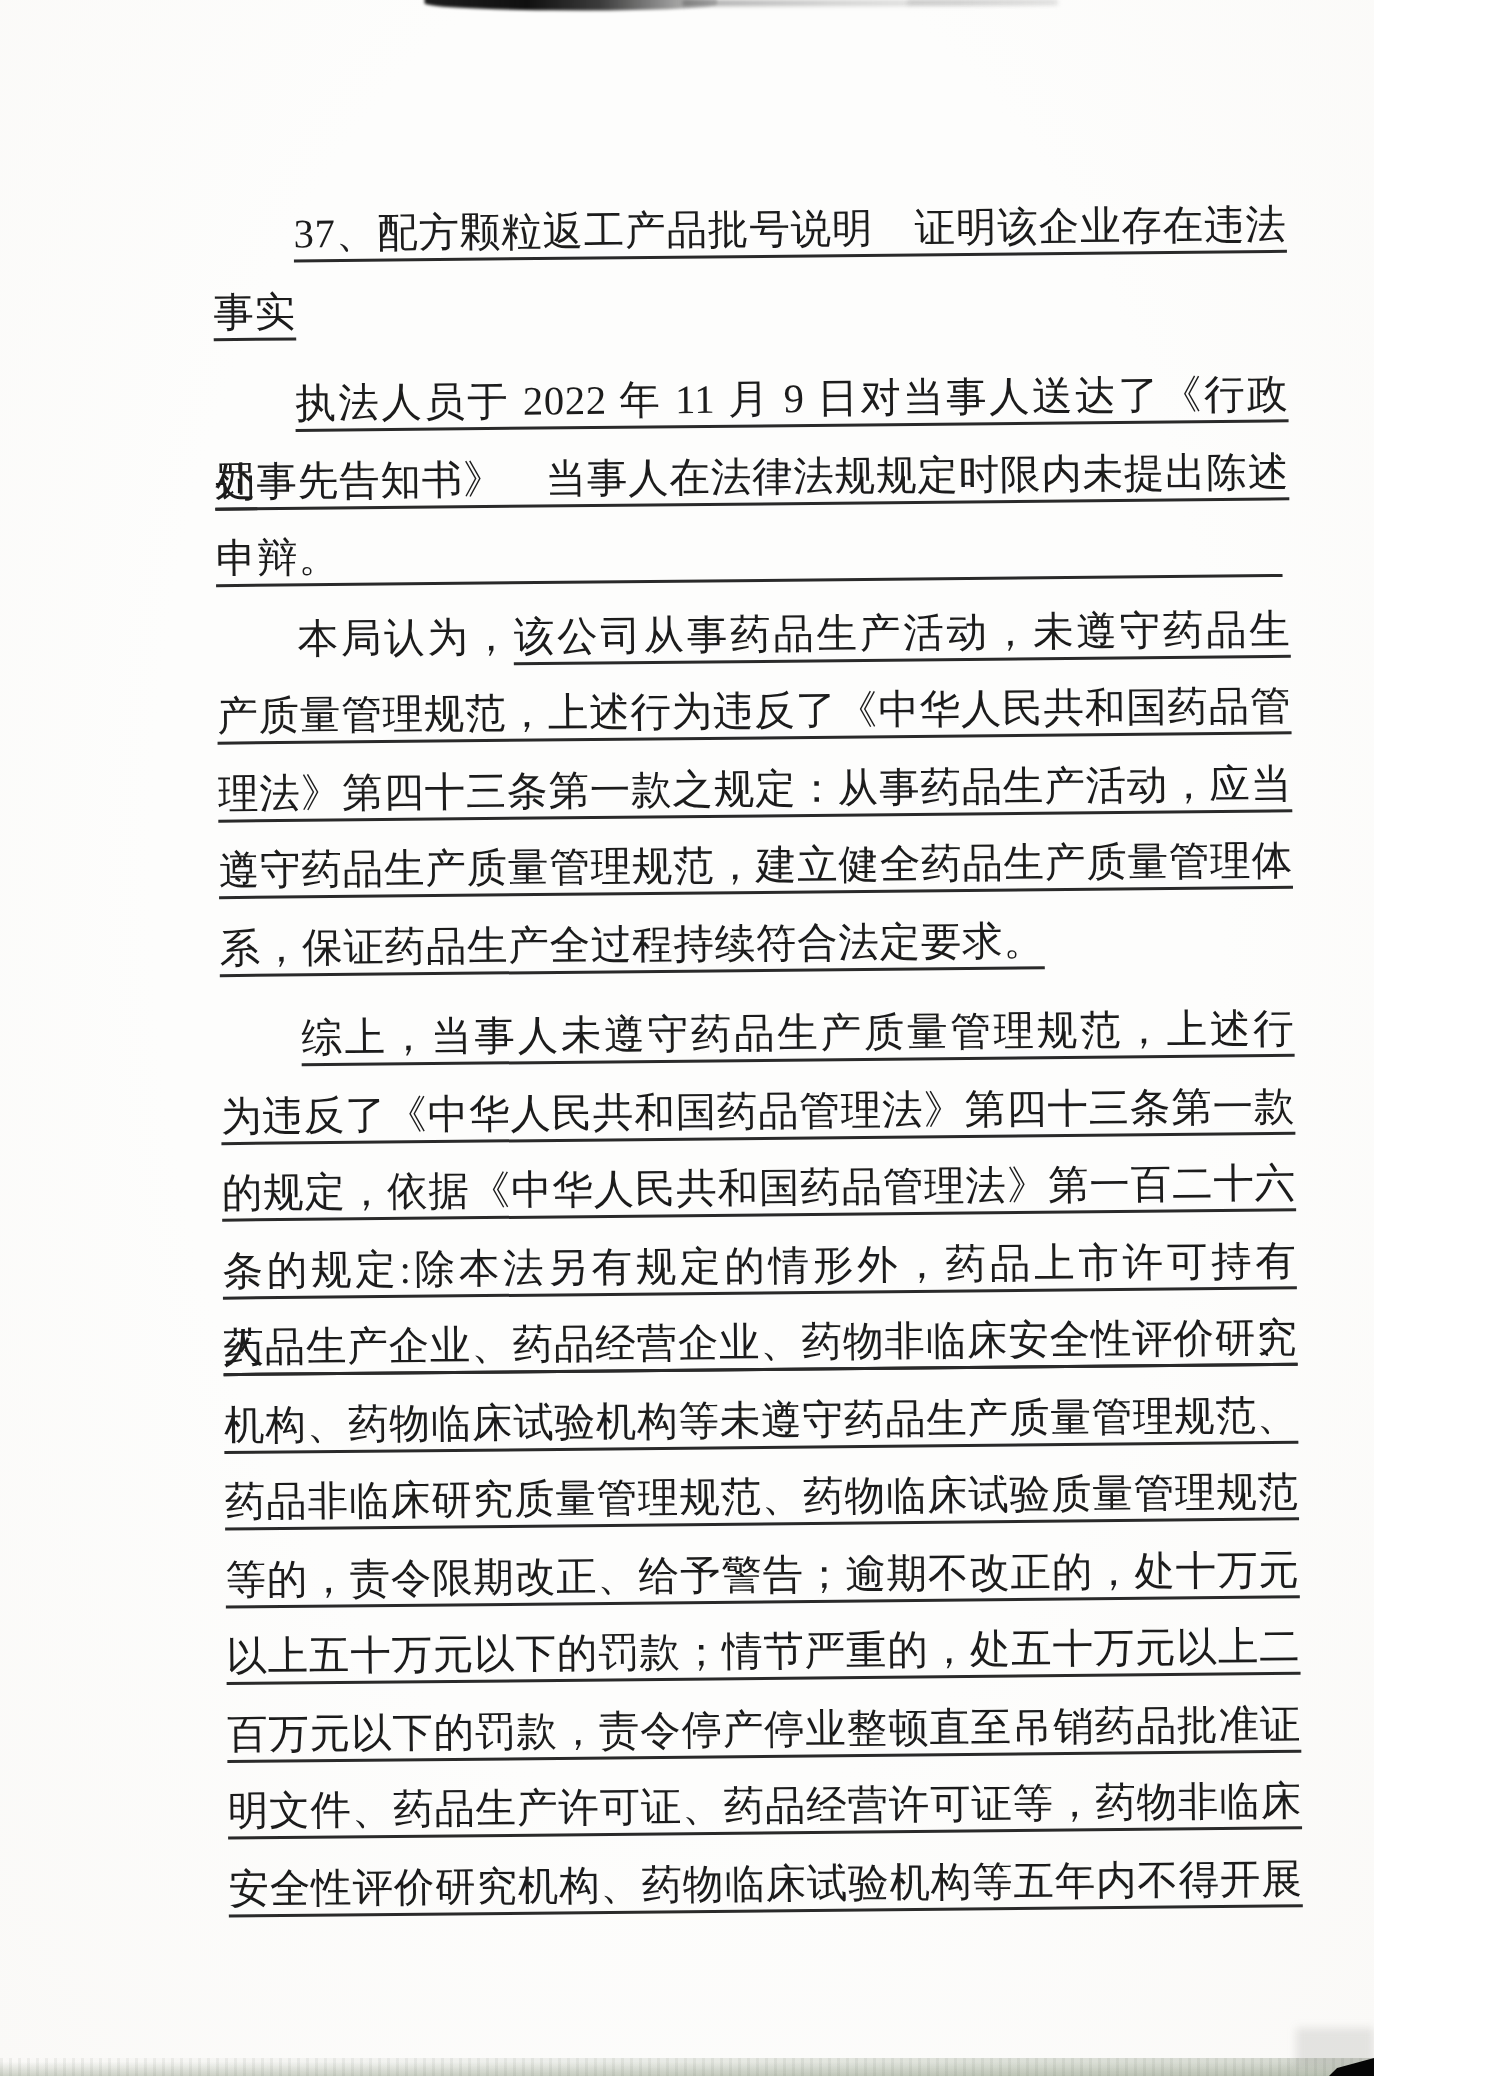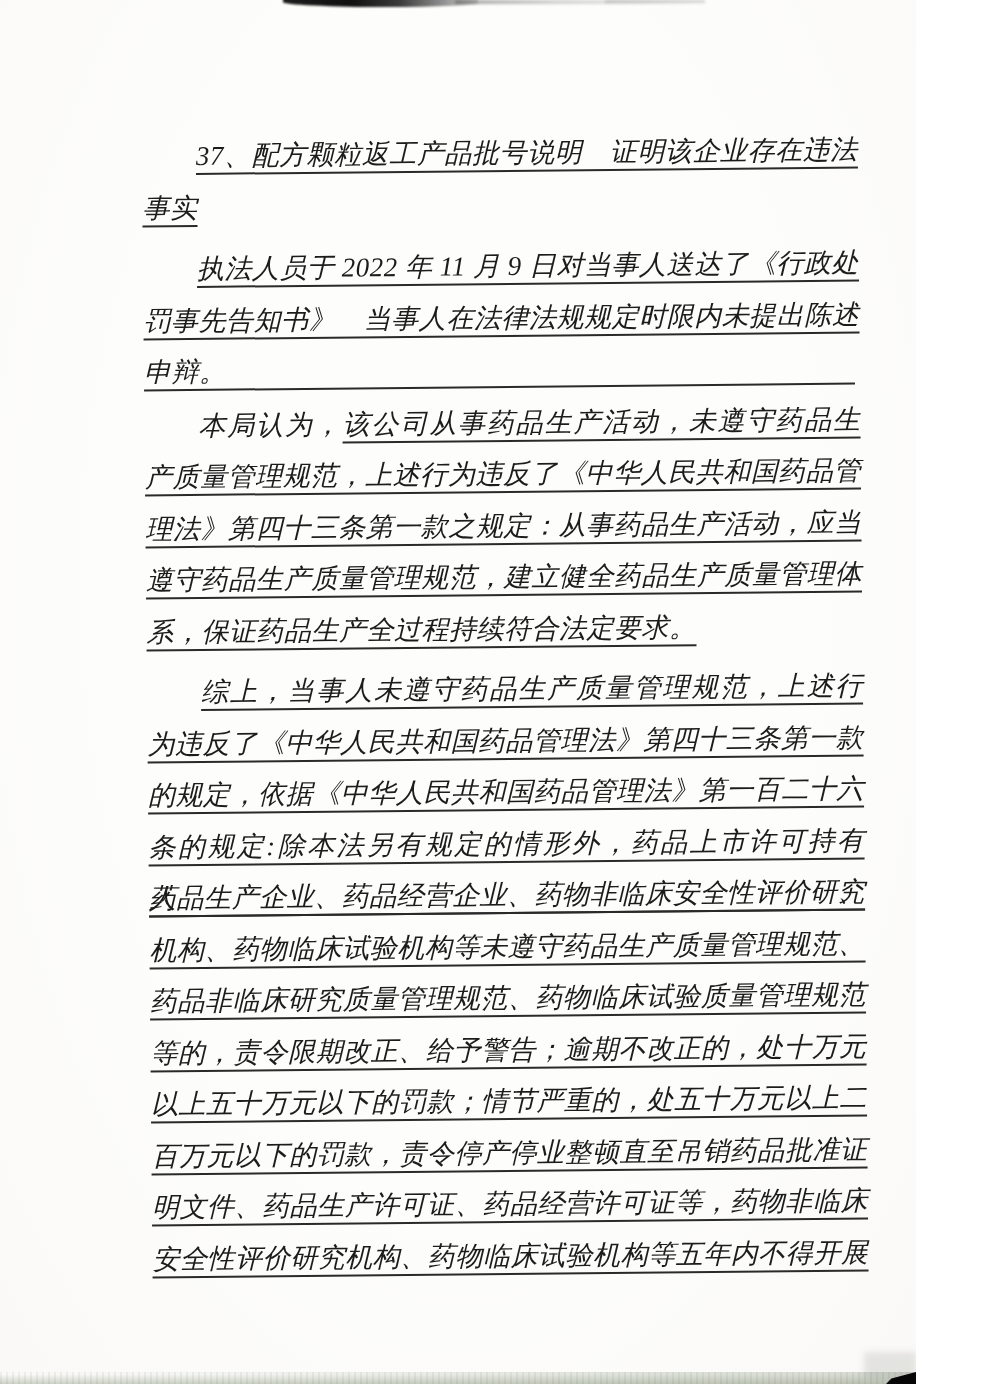--- a/index.html
+++ b/index.html
@@ -19,21 +19,20 @@
     font-family: "Liberation Serif", serif;
   }
   .page {
     position: relative;
     width: 916px;
     height: 1384px;
     background:
       radial-gradient(ellipse at 50% 42%, #fdfdfc 55%, #faf9f7 100%),
       var(--paper);
     overflow: hidden;
-    font-style: italic;
   }
   
   .doc {
     position: absolute;
     left: 145px;
     top: 0;
     width: 716px;
     padding-top: 128px;
     transform: rotate(-0.55deg);
     transform-origin: 50% 38%;

